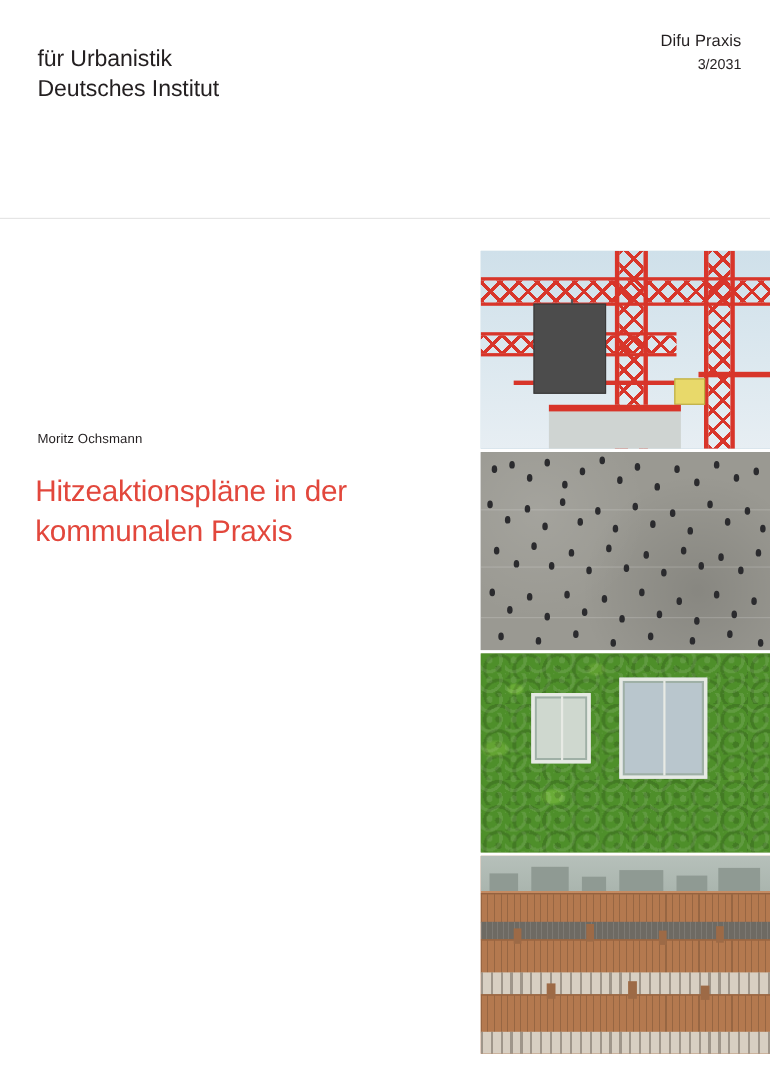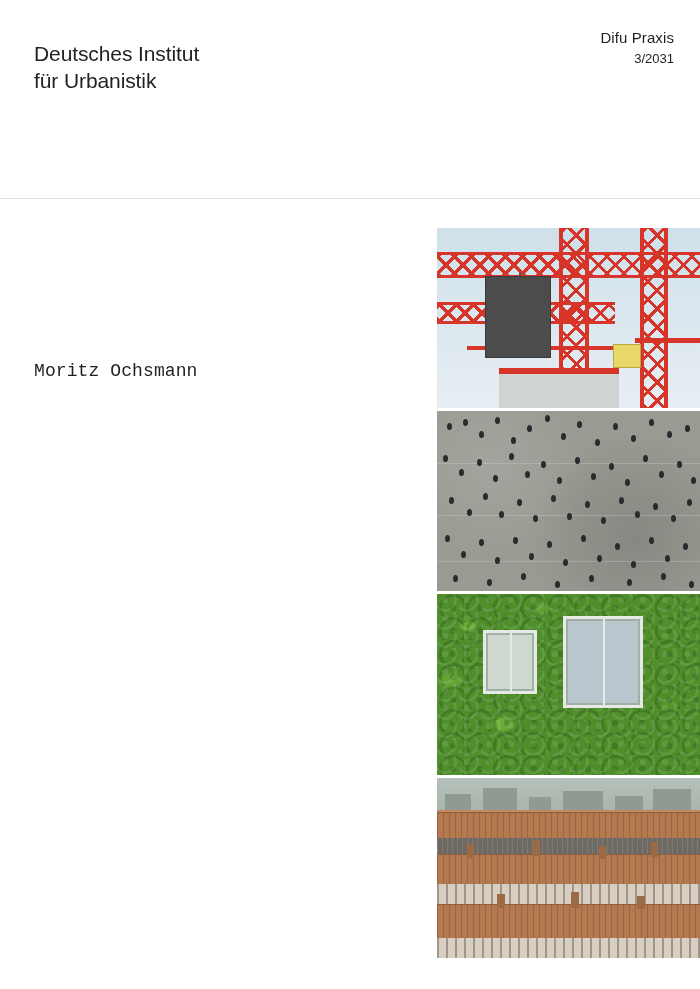--- a/index.html
+++ b/index.html
@@ -89,25 +89,24 @@
     right: 0;
     top: 198px;
     height: 1px;
     background: #e3e3e3;
   }
 
   
   .author {
     position: absolute;
     left: 34px;
-    top: 361px;
-    font-size: 18px;
+    top: 392px;
+    font-size: 12px;
     color: #231f20;
     letter-spacing: 0.1px;
-    font-family: Liberation Mono, monospace;
   }
   .main-title {
     position: absolute;
     left: 32px;
     top: 428px;
     width: 372px;
     font-size: 27px;
     line-height: 37px;
     color: #e2473c;
     font-weight: 400;
@@ -286,28 +285,29 @@
 
 <div class="page">
 
   <div class="series-info">
     <div class="series-title">Difu Praxis</div>
     <div class="series-issue">3/2031</div>
   </div>
 
   <div class="logo-block">
     <div class="logo-name">
+      <div>für Urbanistik</div>
       <div>Deutsches Institut</div>
-      <div>für Urbanistik</div>
     </div>
   </div>
 
   <div class="top-rule"></div>
 
   <div class="author">Moritz Ochsmann</div>
+  <div class="main-title">Hitzeaktionspläne in der kommunalen Praxis</div>
 
   <div class="img-col">
 
     <div class="photo photo-crane">
       <div class="sky"></div>
       <div class="crane-lattice" style="left:0;top:24px;width:263px;height:20px;"></div>
       <div class="crane-lattice" style="left:0;top:74px;width:178px;height:16px;"></div>
       <div class="crane-mast" style="left:122px;top:0;width:22px;height:180px;"></div>
       <div class="crane-mast" style="left:203px;top:0;width:20px;height:180px;"></div>
       <div class="crane-beam" style="left:30px;top:118px;width:168px;height:4px;"></div>

